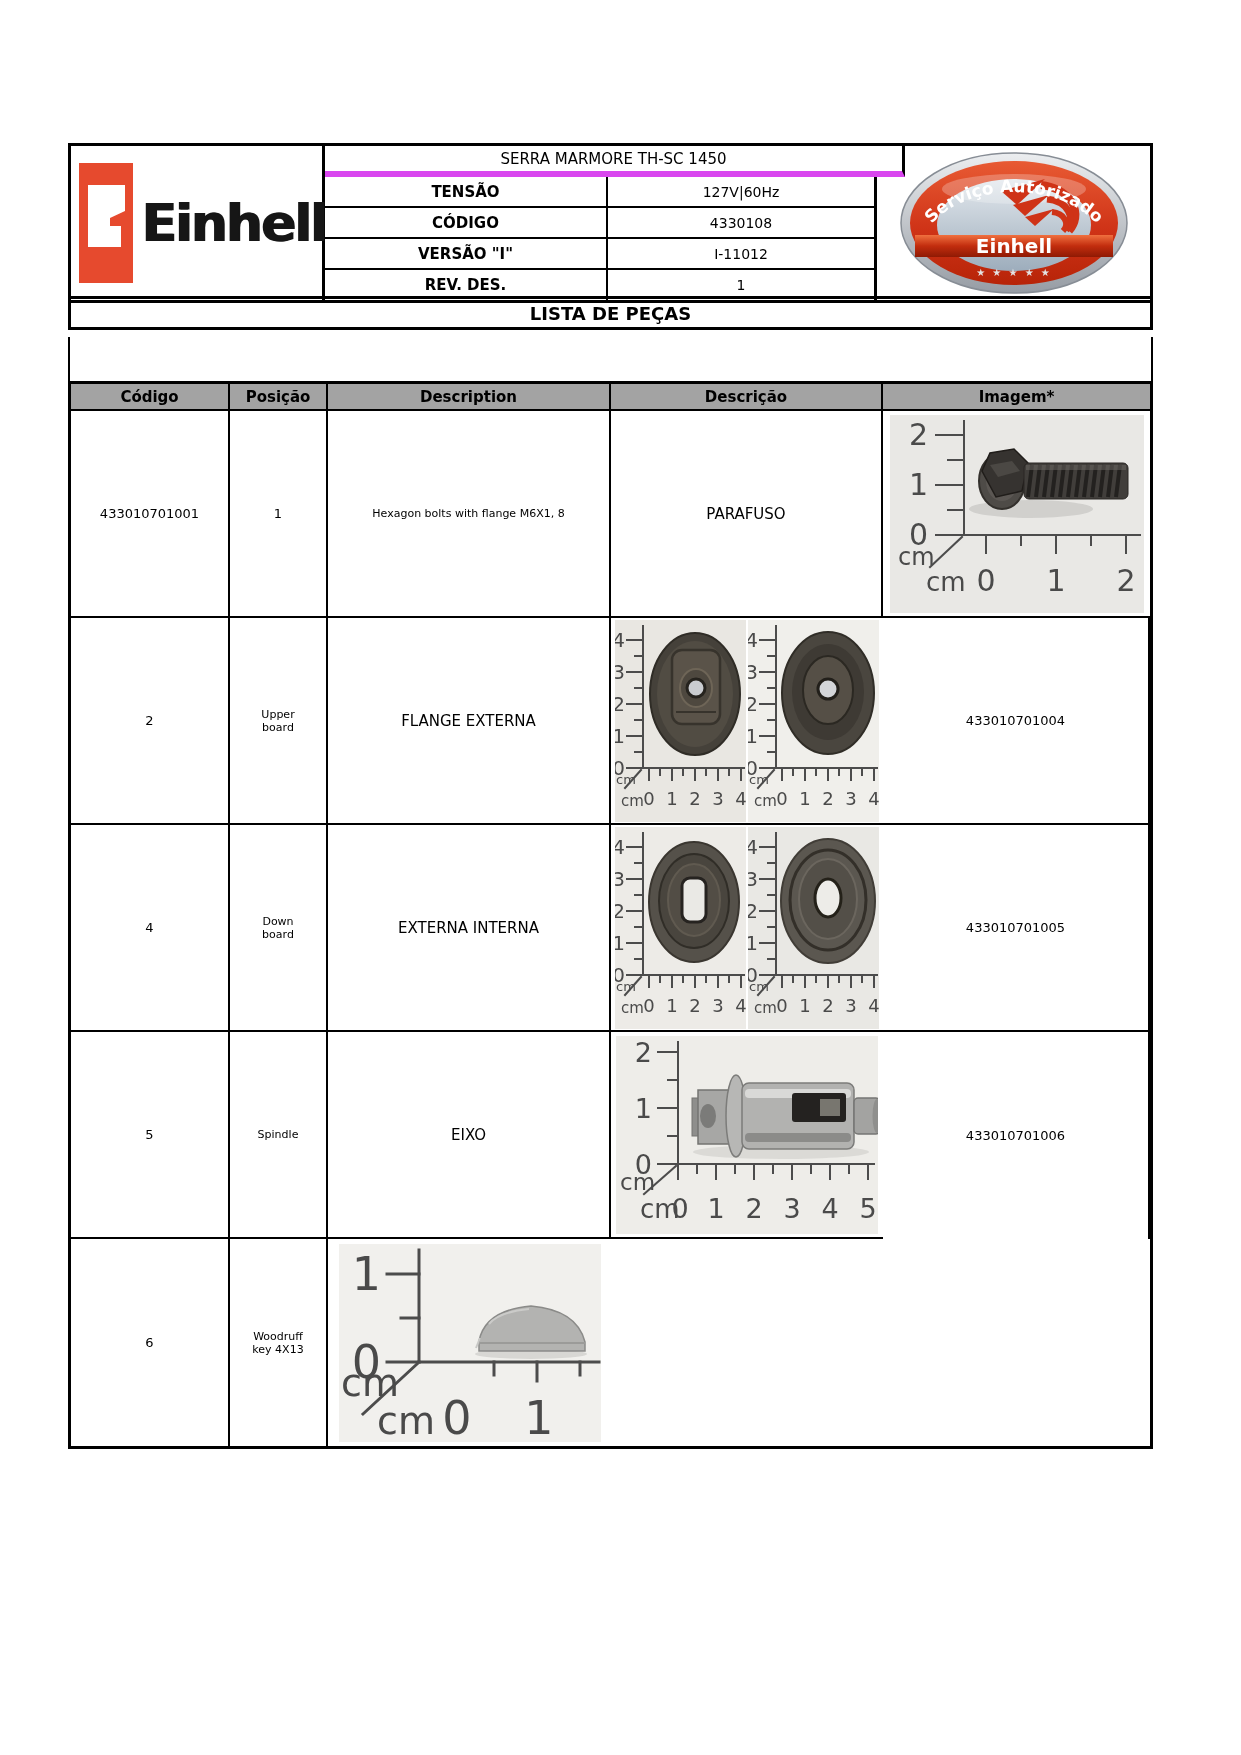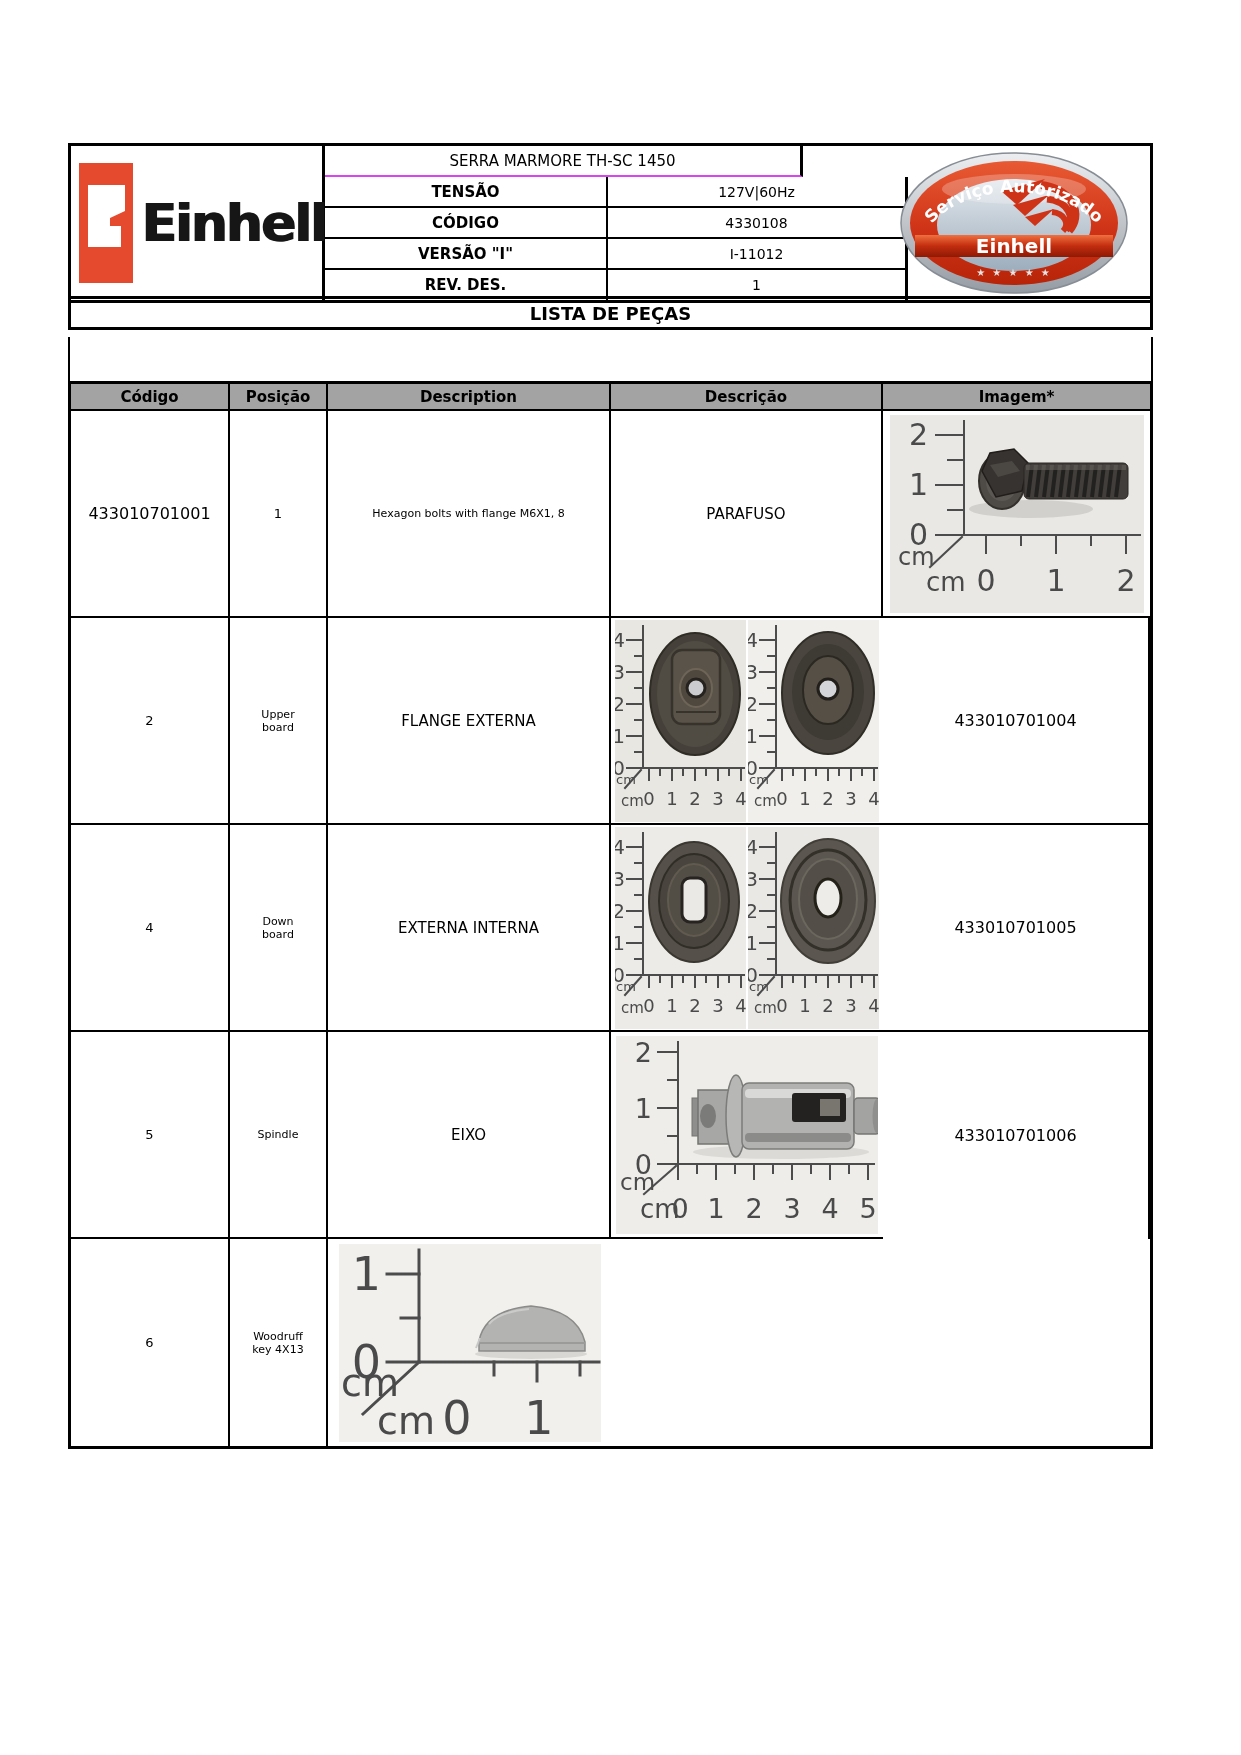--- a/index.html
+++ b/index.html
@@ -7,44 +7,44 @@
     width:1241px;height:1755px;position:relative;background:#fff;
     font-family:"DejaVu Sans","Liberation Sans",sans-serif;color:#000;
   }
   .abs{position:absolute;box-sizing:border-box}
   .flexc{display:flex;align-items:center;justify-content:center}
 
   
   #header-table{left:68px;top:143px;width:1085px;height:160px;border:3px solid #000}
   #header-table .cell{position:absolute;box-sizing:border-box;display:flex;align-items:center;justify-content:center}
   .logo-cell{left:0;top:0;width:254px;height:154px;border-right:3px solid #000;justify-content:flex-start!important;padding-left:8px}
-  .prod-cell{left:254px;top:0;width:478px;height:31px;border-right:3px solid #000;border-bottom:2px solid #d946ef;font-size:15px}
+  .prod-cell{left:254px;top:0;width:580px;height:31px;border-right:3px solid #000;border-bottom:6px solid #d946ef;font-size:15px}
   .lab-cell{left:254px;width:283px;height:31px;border-right:2px solid #000;border-bottom:2px solid #000;font-weight:bold;font-size:15px}
-  .val-cell{left:537px;width:300px;height:31px;border-right:3px solid #000;border-bottom:2px solid #000;font-size:14px}
+  .val-cell{left:537px;width:269px;height:31px;border-right:3px solid #000;border-bottom:2px solid #000;font-size:14px}
   .r1{top:31px}.r2{top:62px}.r3{top:93px}.r4{top:124px;height:30px;border-bottom:none!important}
   .badge-cell{left:806px;top:0;width:273px;height:154px}
 
   .logo-mark{width:54px;height:120px;background:#e64a2e;position:relative;flex:0 0 auto}
   .wordmark{font-size:52px;font-weight:bold;letter-spacing:-2px;color:#161616;margin-left:8px;
             text-shadow:1.5px 0 0 #161616; line-height:1}
 
   
   #lista-bar{left:68px;top:296px;width:1085px;height:34px;border:3px solid #000;font-weight:bold;font-size:18px}
   #spacer-row{left:68px;top:337px;width:1085px;height:44px;border-left:2px solid #000;border-right:2px solid #000}
 
   
   #parts-table{left:68px;top:381px;width:1085px;border:3px solid #000;display:grid;
                grid-template-columns:159px 98px 283px 272px 267px;
                grid-template-rows:27px repeat(5,207px)}
   .pc{border-right:2px solid #000;border-bottom:2px solid #000;box-sizing:border-box;
       display:flex;align-items:center;justify-content:center;text-align:center;background:#fff;overflow:hidden}
   .pc.lastcol{border-right:none}
   .pc.lastrow{border-bottom:none}
   .hd{background:#a3a3a3;font-weight:bold;font-size:15px}
-  .t-code{font-size:16px}
+  .t-code{font-size:13px}
   .t-pos{font-size:13px}
   .t-desc{font-size:11px;padding:0 20px}
   .t-descr{font-size:15px}
   .img-cell{padding:2px;gap:2px}
 
   
   .photo text{fill:#4a4a4a;font-family:"DejaVu Sans",sans-serif}
   .rl{stroke:#4c4c4c;stroke-width:2;stroke-linecap:square;fill:none}
   .rl3{stroke:#4c4c4c;stroke-width:3;stroke-linecap:square;fill:none}
 </style>

